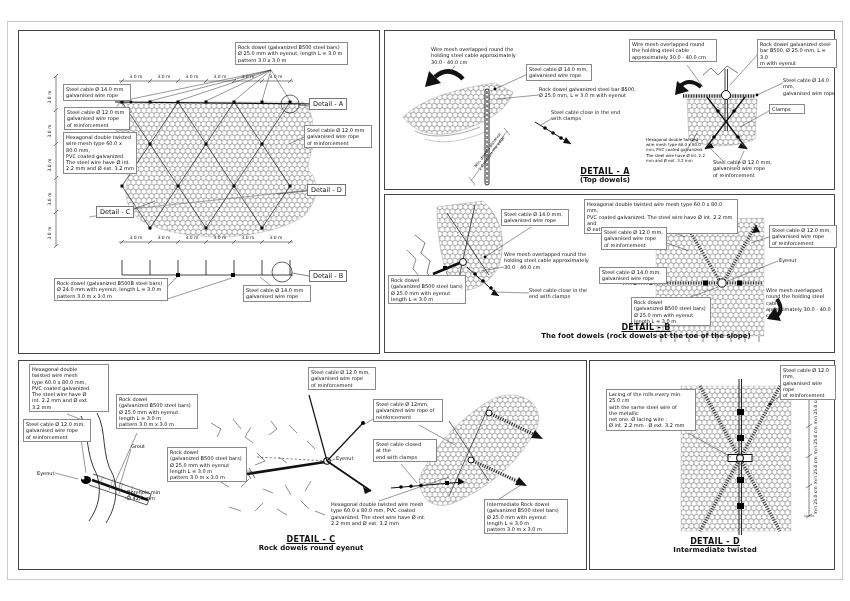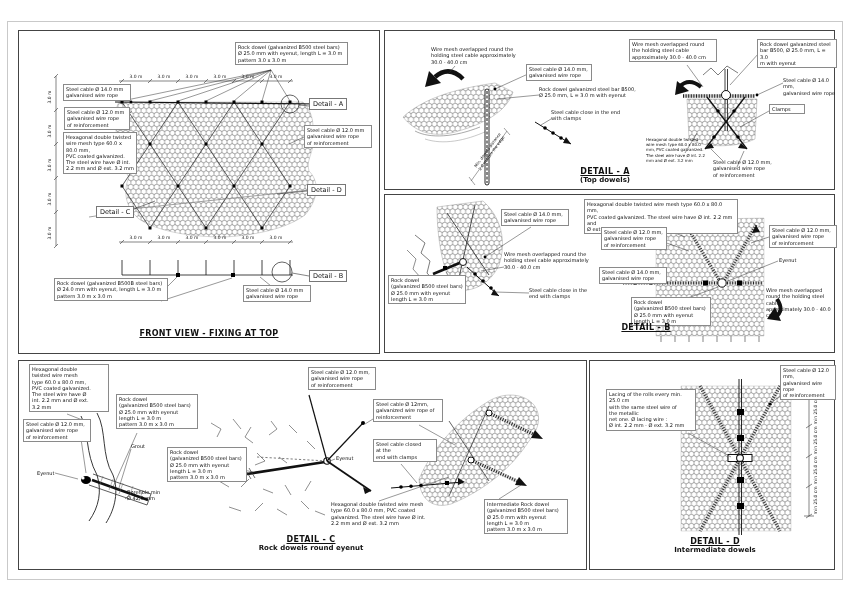--- a/index.html
+++ b/index.html
@@ -184,21 +184,20 @@
     <div class="dim" style="left:131px;top:204px;width:28px;">3.0 m</div>
     <div class="dim" style="left:159px;top:204px;width:28px;">3.0 m</div>
     <div class="dim" style="left:187px;top:204px;width:28px;">3.0 m</div>
     <div class="dim" style="left:215px;top:204px;width:28px;">3.0 m</div>
     <div class="dim" style="left:243px;top:204px;width:28px;">3.0 m</div>
     <div class="vdim" style="left:18px;top:58px;width:24px;">3.0 m</div>
     <div class="vdim" style="left:18px;top:92px;width:24px;">3.0 m</div>
     <div class="vdim" style="left:18px;top:126px;width:24px;">3.0 m</div>
     <div class="vdim" style="left:18px;top:160px;width:24px;">3.0 m</div>
     <div class="vdim" style="left:18px;top:194px;width:24px;">3.0 m</div>
-    <div class="cap" style="left:100px;top:290px;width:180px;"><span class="t">FRONT VIEW - FIXING AT TOP</span></div>
   </div>
 
   <div class="panel" id="p-a" style="left:384px;top:30px;width:449px;height:158px;">
     <svg width="449" height="158">
       <defs>
         <pattern id="hx2" width="5.2" height="9" patternUnits="userSpaceOnUse">
           <path d="M2.6 0 L5.2 1.5 V4.5 L2.6 6 L0 4.5 V1.5 Z M2.6 6 V9" fill="none" stroke="#3a3a3a" stroke-width="0.45"></path>
         </pattern>
       </defs>
 
@@ -390,20 +389,21 @@
 galvanised wire rope</div>
     <div class="lbl box" style="left:246px;top:102px;width:74px;">Rock dowel
 (galvanized B500 steel bars)
 Ø 25.0 mm with eyenut
 length L = 3.0 m</div>
     <div class="lbl" style="left:381px;top:92px;width:66px;">Wire mesh overlapped
 round the holding steel cable
 approximately 30.0 - 40.0 cm</div>
     <div class="cap" style="left:131px;top:128px;width:260px;">
       <div class="t">DETAIL - B</div>
+      <div class="s">The foot dowels (rock dowels at the toe of the slope)</div>
     </div>
   </div>
 
   <div class="panel" id="p-c" style="left:18px;top:360px;width:567px;height:208px;">
     <svg width="567" height="208">
       <defs>
         <pattern id="hx4" width="5.2" height="9" patternUnits="userSpaceOnUse">
           <path d="M2.6 0 L5.2 1.5 V4.5 L2.6 6 L0 4.5 V1.5 Z M2.6 6 V9" fill="none" stroke="#3a3a3a" stroke-width="0.45"></path>
         </pattern>
       </defs>
@@ -598,16 +598,16 @@
 with the same steel wire of
 the metallic
 net one. Ø lacing wire :
 Ø int. 2.2 mm - Ø ext. 3.2 mm</div>
     <div class="vdim" style="left:210px;top:46px;width:30px;">min 25.0 cm</div>
     <div class="vdim" style="left:210px;top:76px;width:30px;">min 25.0 cm</div>
     <div class="vdim" style="left:210px;top:106px;width:30px;">min 25.0 cm</div>
     <div class="vdim" style="left:210px;top:136px;width:30px;">min 25.0 cm</div>
     <div class="cap" style="left:45px;top:176px;width:160px;">
       <div class="t">DETAIL - D</div>
-      <div class="s">Intermediate dowels</div>
+      <div class="s">Intermediate twisted</div>
     </div>
   </div>
 </div>
 
 </body></html>

